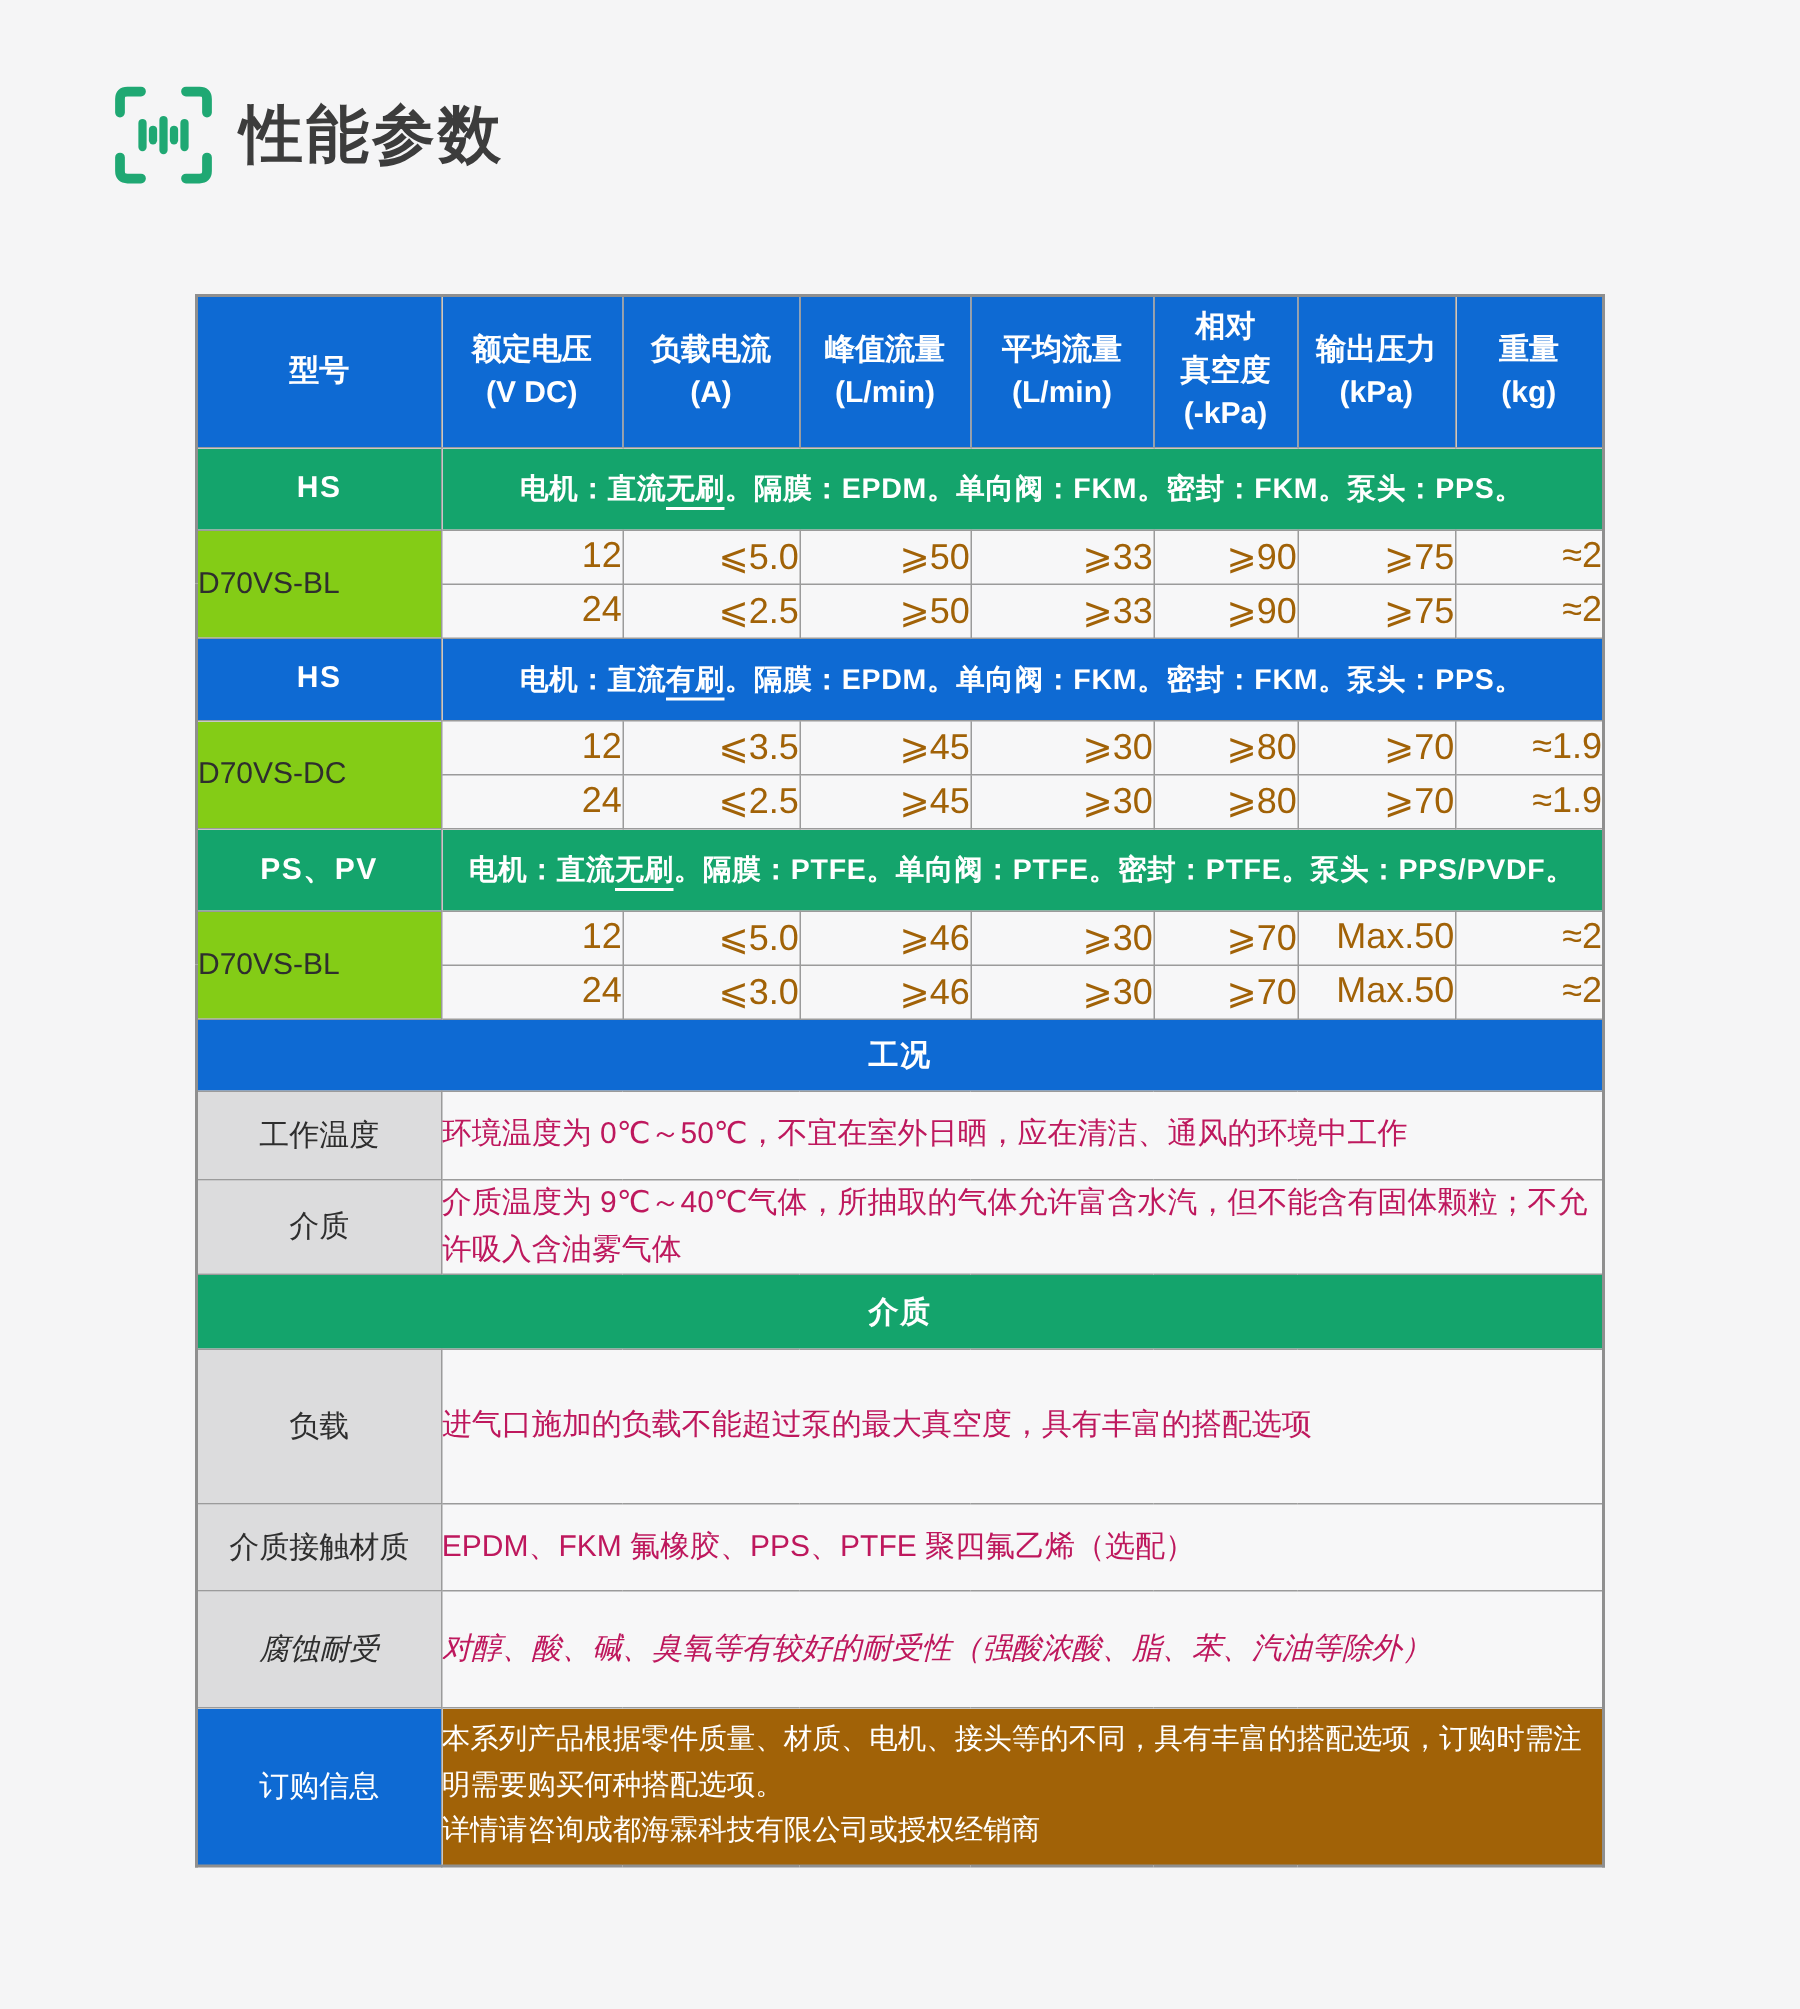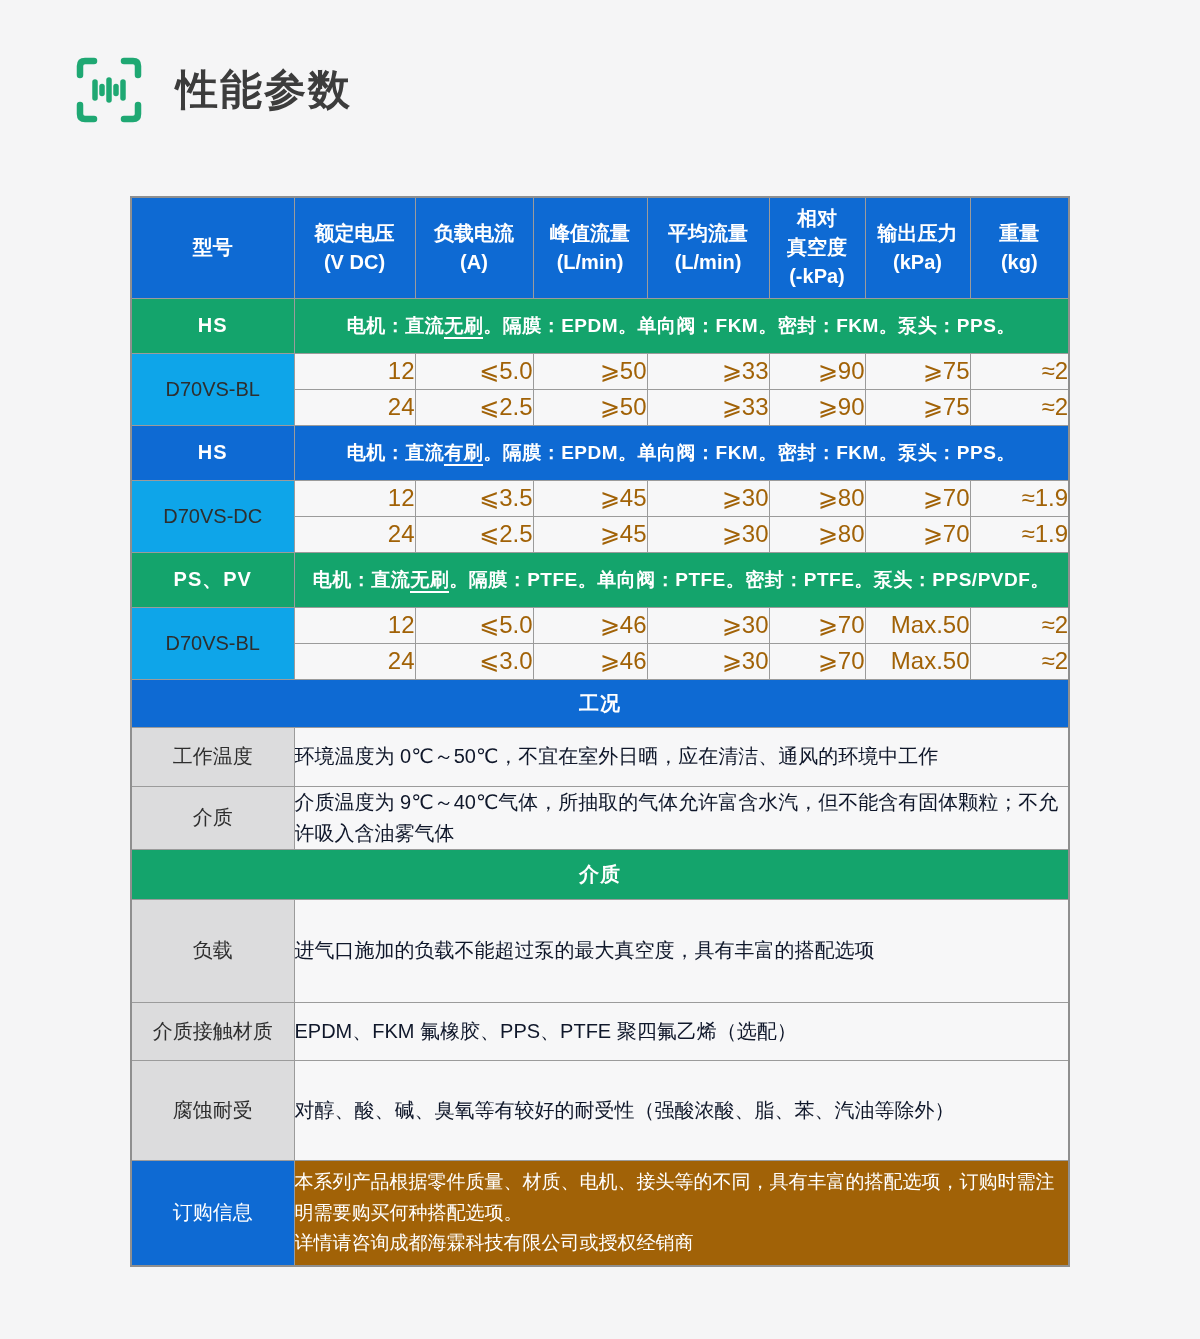--- a/index.html
+++ b/index.html
@@ -12,21 +12,21 @@
     color: #2e2e2e;
     position: relative;
   }
   
   .page-header {
     position: absolute;
     left: 74px;
     top: 55px;
     display: flex;
     align-items: center;
-    gap: 32px;
+    gap: 16px;
   }
   .scan-icon { width: 70px; height: 70px; display: block; }
   .page-title {
     font-size: 42px;
     font-weight: 700;
     color: #3c3c3c;
     letter-spacing: 2px;
     line-height: 1;
   }
   
@@ -60,21 +60,21 @@
   
   tr.r-head   { height: 101px; }
   tr.r-band   { height: 55px; margin-top: 44px;  }
   tr.r-data   { height: 36px;  }
   tr.r-bandfull-1 { height: 48px; }
   tr.r-info-1 { height: 59px;  }
   tr.r-info-2 { height: 60px;  }
   tr.r-bandfull-2 { height: 50px; }
   tr.r-info-3 { height: 103px; }
   tr.r-info-4 { height: 58px;  }
-  tr.r-info-5 { height: 100px;  }
+  tr.r-info-5 { height: 78px; font-style: italic;  }
   tr.r-order  { height: 106px; }
   
   .bg-blue  { background: #0e6ad3; }
   .bg-green { background: #14a46c; }
   th.head-cell {
     background: #0e6ad3;
     color: #ffffff;
     font-size: 20px;
     font-weight: 700;
     text-align: center;
@@ -93,23 +93,23 @@
     font-size: 19px;
     text-align: center;
     padding-left: 16px;
     letter-spacing: 0.5px;
   }
   .u-line {
     border-bottom: 2px solid #ffffff;
     padding-bottom: 1px;
   }
   td.model-cell {
-    background: #0ea5e9;
-    font-size: 20px;
-    text-align: center;
+    background: #84cc16;
+    font-size: 20px;
+    text-align: left;
     color: #2e2e2e;
   }
   td.value-cell {
     background: #f7f7f8;
     font-size: 24px;
     text-align: right;
     color: #a16207;
   }
   td.band-full {
     color: #ffffff;
@@ -123,21 +123,21 @@
     font-size: 20px;
     text-align: center;
     color: #2e2e2e;
   }
   td.info-text {
     background: #f7f7f8;
     font-size: 20px;
     text-align: left;
     padding: 8px 18px;
     line-height: 1.55;
-    color: #0f172a;
+    color: #be185d;
   }
   td.order-label {
     background: #0e6ad3;
     color: #ffffff;
     font-size: 20px;
     text-align: center;
   }
   td.order-text {
     background: #a16207;
     color: #ffffff;

